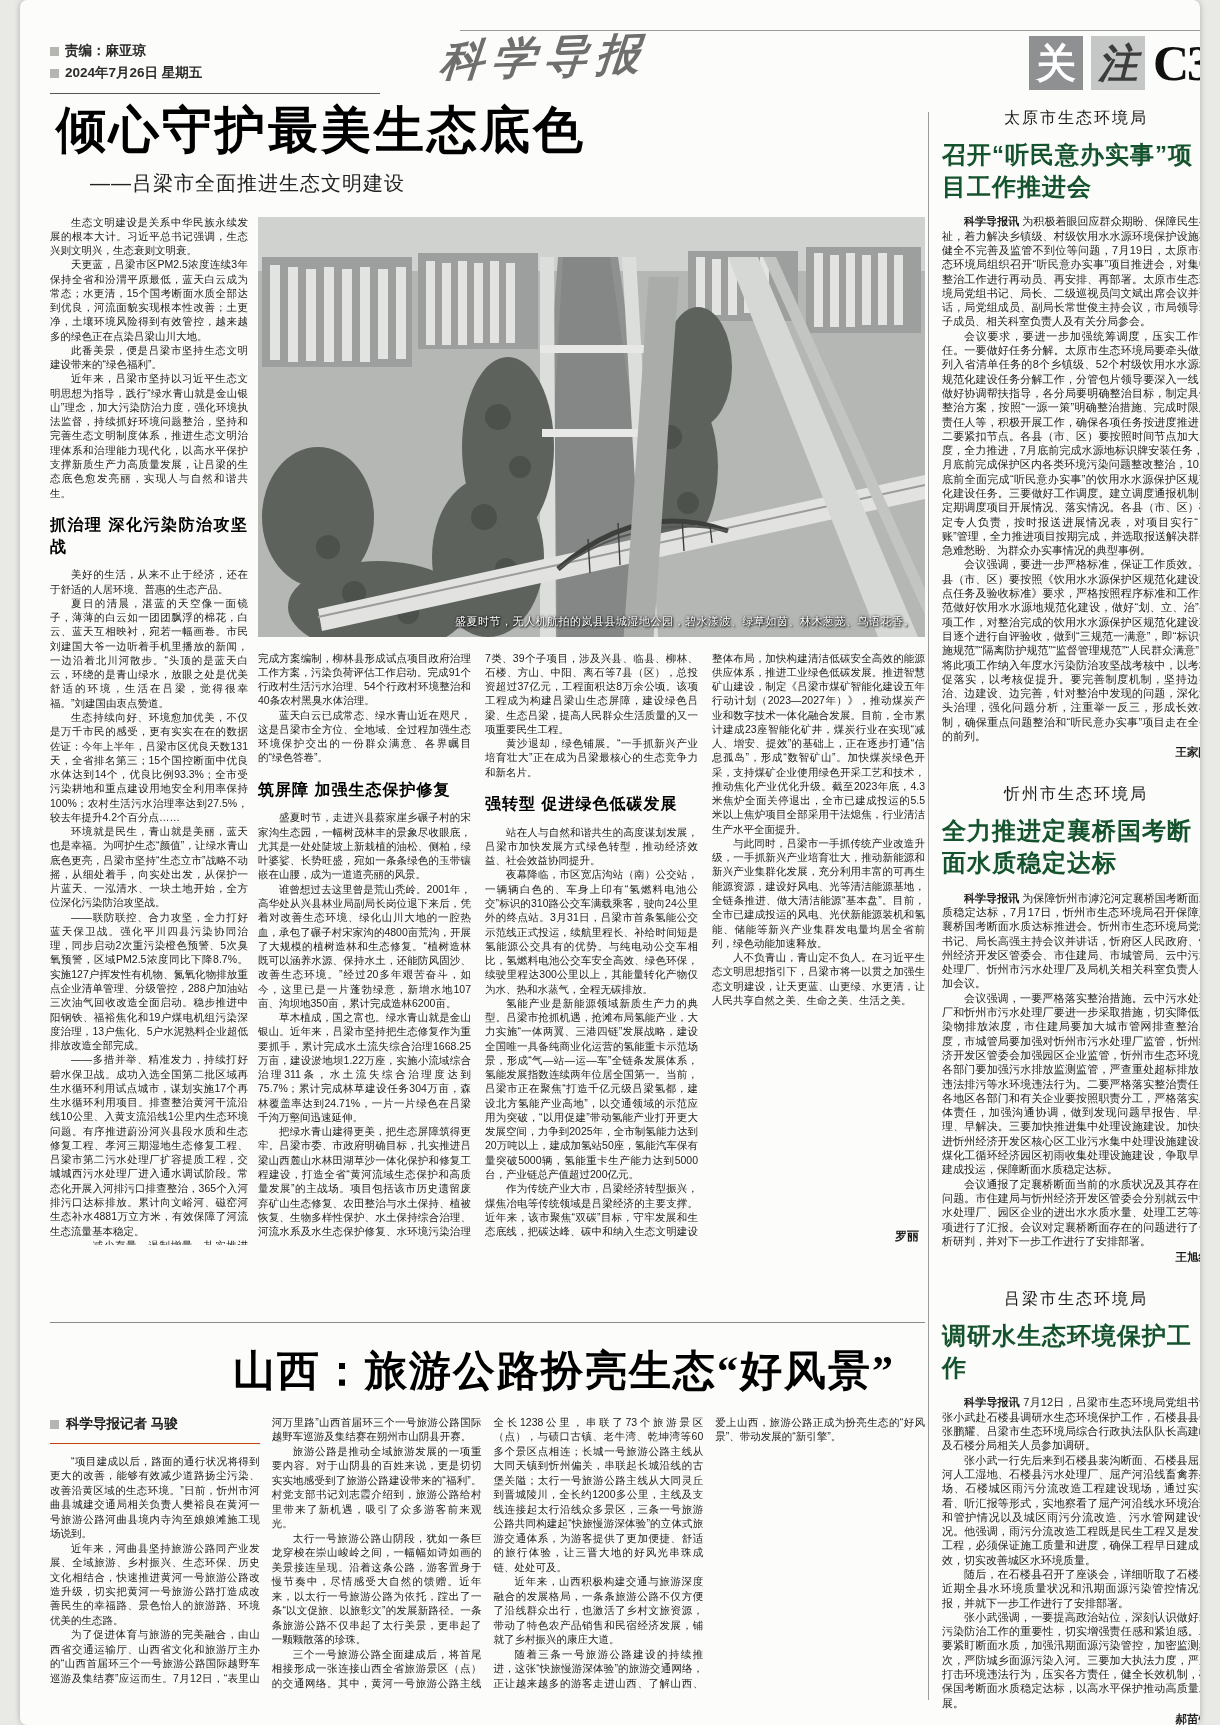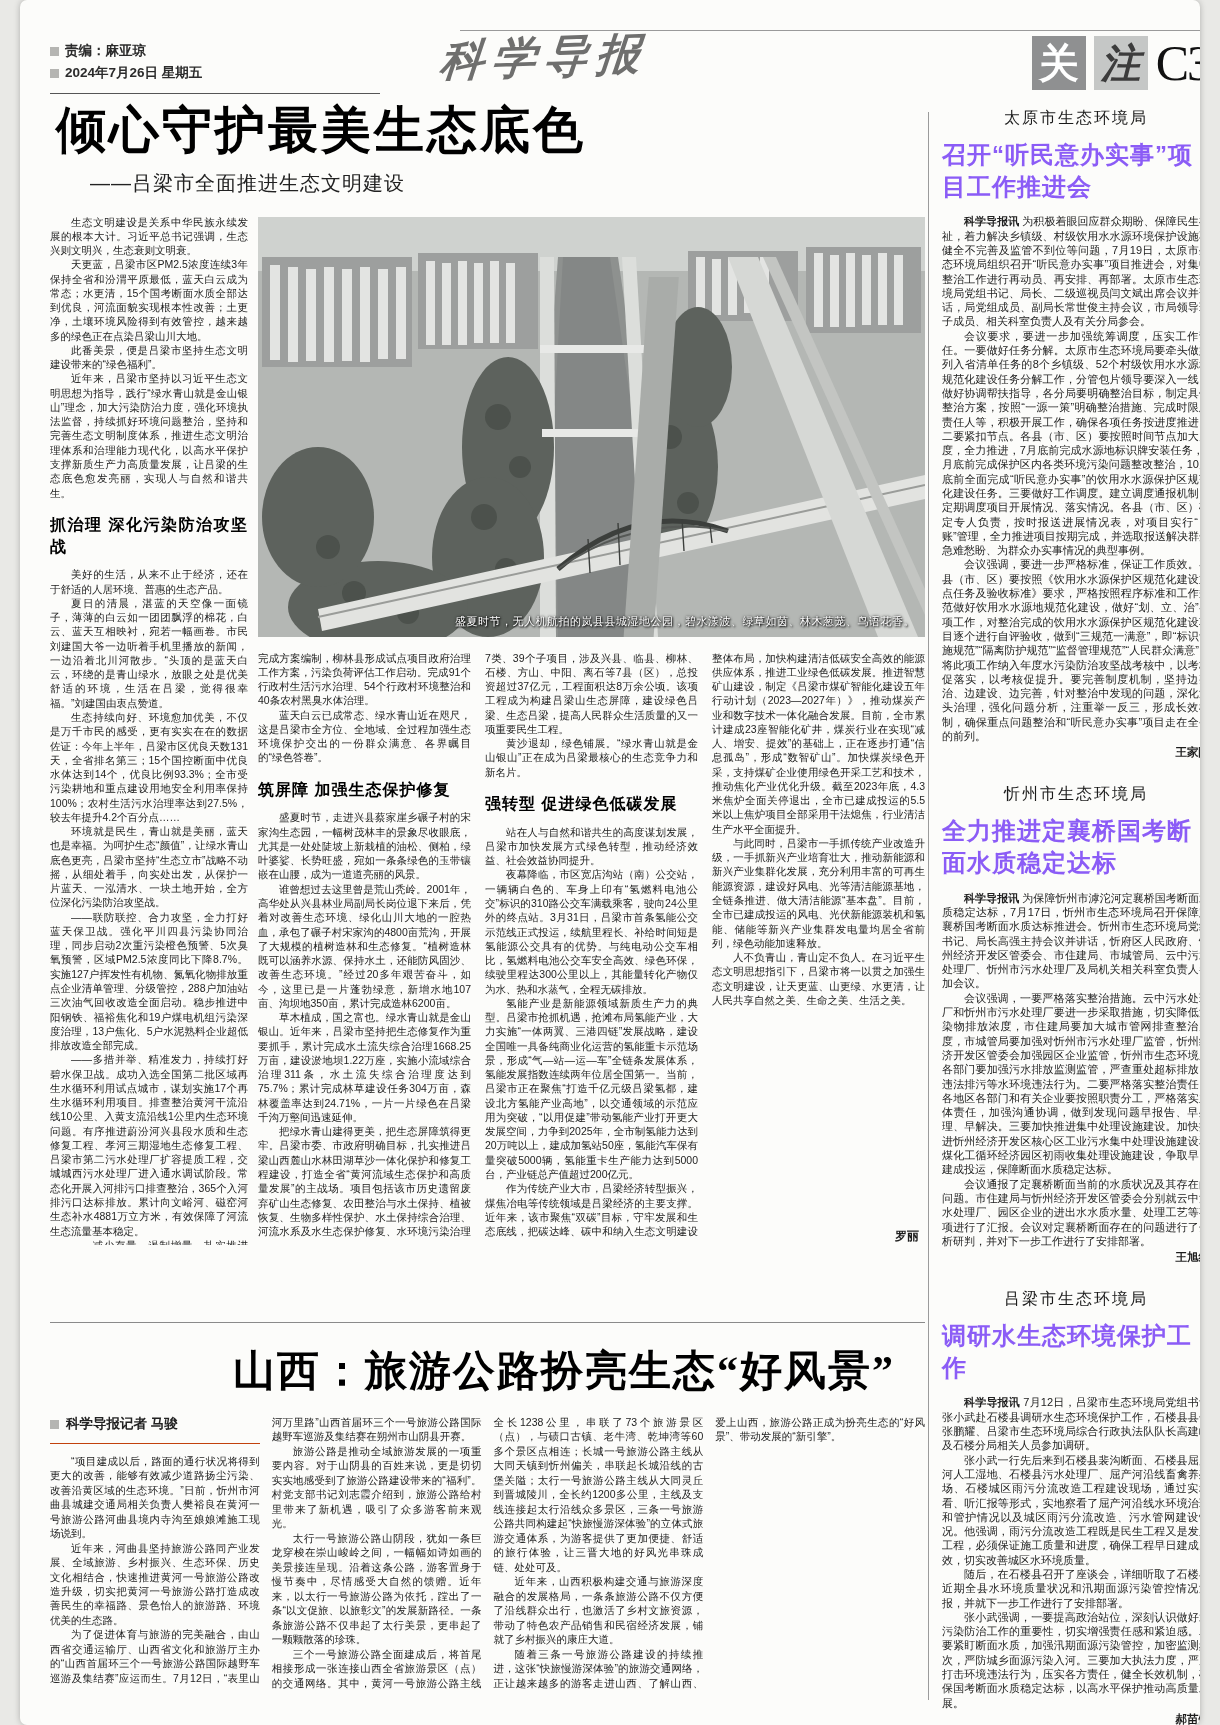--- a/index.html
+++ b/index.html
@@ -13,21 +13,21 @@
   .hdr-line{font-size:13.5px;font-weight:bold;color:#2b2b2b;line-height:1.65;display:flex;align-items:center;gap:6px;}
   .sq{display:inline-block;width:9px;height:9px;background:#b5b5b2;flex:0 0 auto;}
   .masthead{position:absolute;top:2px;left:390px;font-family:"DejaVu Serif","Liberation Serif",serif;
             font-style:italic;font-weight:bold;font-size:44px;color:#6f6f6e;letter-spacing:8px;
             transform:rotate(-2deg) skewX(-7deg);white-space:nowrap;}
   .badge{position:absolute;top:8px;right:0;display:flex;align-items:center;gap:8px;}
   .badge-box{width:54px;height:54px;display:flex;align-items:center;justify-content:center;
              font-size:40px;font-weight:bold;line-height:1;}
   .badge-box.b1{background:#8f9091;color:#ffffff;}
   .badge-box.b2{background:#c5c7c6;color:#3c3c3c;font-family:"DejaVu Serif",serif;font-style:italic;}
-  .pageno{font-family:"Liberation Serif","DejaVu Serif",serif;font-size:50px;font-weight:normal;color:#111;letter-spacing:-2px;}
+  .pageno{font-family:"Liberation Serif","DejaVu Serif",serif;font-size:50px;font-weight:bold;color:#111;letter-spacing:-2px;}
   
   .main-zone{position:absolute;top:100px;left:30px;width:875px;height:1152px;}
   .m-headline{font-size:50px;font-weight:900;letter-spacing:3px;color:#000;line-height:1.15;margin:2px 0 0 6px;}
   .m-dek{font-size:20px;color:#222;margin:10px 0 0 40px;letter-spacing:1px;}
   .m-body{position:relative;margin-top:18px;height:1030px;}
   .m-col1{position:absolute;left:0;top:0;width:198px;height:1030px;overflow:hidden;}
   .m-photo{position:absolute;left:208px;top:2px;width:667px;height:420px;background:#b7bab7;overflow:hidden;}
   .m-photo svg{display:block;}
   .photo-caption{position:absolute;right:10px;bottom:8px;font-size:11px;color:#fff;
                  text-shadow:0 0 3px #000,1px 1px 2px #000;letter-spacing:.5px;white-space:nowrap;}
@@ -38,21 +38,21 @@
   .bodytext{font-size:10.5px;line-height:1.36;text-align:justify;color:#222;}
   .para{margin:0;text-indent:2em;}
   .para.cont{text-indent:0;}
   .col-subhead{font-weight:bold;font-size:16px;color:#000;margin:14px 0 10px;letter-spacing:1px;}
   .lead-b{font-weight:bold;}
   
   .v-rule{position:absolute;top:112px;left:908px;width:1px;height:1588px;background:#9b9b9b;}
   .sidebar{position:absolute;top:108px;left:922px;width:268px;}
   .sb-article{margin-bottom:24px;}
   .sb-kicker{font-size:16px;color:#1a1a1a;letter-spacing:2px;margin-bottom:10px;text-align:center;}
-  .sb-headline{font-size:24px;font-weight:bold;line-height:1.32;color:#8b5cf6;margin-bottom:12px;letter-spacing:1px;}
+  .sb-headline{font-size:24px;font-weight:bold;line-height:1.32;color:#14532d;margin-bottom:12px;letter-spacing:1px;}
   .sb-body{font-size:11px;line-height:1.3;text-align:justify;color:#222;}
   .sb-author{text-align:right;font-weight:bold;font-size:11.5px;margin-top:2px;}
   
   .bottom-zone{position:absolute;top:1322px;left:30px;width:875px;height:392px;border-top:1px solid #8a8a8a;}
   .b-headline{font-family:"Liberation Serif","DejaVu Serif",serif;font-size:42px;font-weight:900;
               color:#000;text-align:right;margin:20px 30px 0 0;letter-spacing:2px;}
   .b-body{margin-top:16px;height:286px;column-count:4;column-gap:12px;column-fill:auto;overflow:hidden;
           font-size:10.5px;line-height:1.38;text-align:justify;}
   .b-byline{display:flex;align-items:center;gap:7px;font-size:13.5px;font-weight:bold;color:#222;
             border-bottom:1px solid #c2410c;padding-bottom:9px;margin-bottom:10px;}
@@ -191,21 +191,21 @@
       </div>
 
       <div class="m-lower bodytext">
           <p class="para cont">完成方案编制，柳林县形成试点项目政府治理工作方案，污染负荷评估工作启动。完成91个行政村生活污水治理、54个行政村环境整治和40条农村黑臭水体治理。</p>
           <p class="para">蓝天白云已成常态、绿水青山近在咫尺，这是吕梁市全方位、全地域、全过程加强生态环境保护交出的一份群众满意、各界瞩目的“绿色答卷”。</p>
           <div class="col-subhead">筑屏障 加强生态保护修复</div>
           <p class="para">盛夏时节，走进兴县蔡家崖乡碾子村的宋家沟生态园，一幅树茂林丰的景象尽收眼底，尤其是一处处陡坡上新栽植的油松、侧柏，绿叶婆娑、长势旺盛，宛如一条条绿色的玉带镶嵌在山腰，成为一道道亮丽的风景。</p>
           <p class="para">谁曾想过去这里曾是荒山秃岭。2001年，高华处从兴县林业局副局长岗位退下来后，凭着对改善生态环境、绿化山川大地的一腔热血，承包了碾子村宋家沟的4800亩荒沟，开展了大规模的植树造林和生态修复。“植树造林既可以涵养水源、保持水土，还能防风固沙、改善生态环境。”经过20多年艰苦奋斗，如今，这里已是一片蓬勃绿意，新增水地107亩、沟坝地350亩，累计完成造林6200亩。</p>
           <p class="para">草木植成，国之富也。绿水青山就是金山银山。近年来，吕梁市坚持把生态修复作为重要抓手，累计完成水土流失综合治理1668.25万亩，建设淤地坝1.22万座，实施小流域综合治理311条，水土流失综合治理度达到75.7%；累计完成林草建设任务304万亩，森林覆盖率达到24.71%，一片一片绿色在吕梁千沟万壑间迅速延伸。</p>
           <p class="para">把绿水青山建得更美，把生态屏障筑得更牢。吕梁市委、市政府明确目标，扎实推进吕梁山西麓山水林田湖草沙一体化保护和修复工程建设，打造全省“黄河流域生态保护和高质量发展”的主战场。项目包括该市历史遗留废弃矿山生态修复、农田整治与水土保持、植被恢复、生物多样性保护、水土保持综合治理、河流水系及水生态保护修复、水环境污染治理7类、39个子项目，涉及兴县、临县、柳林、石楼、方山、中阳、离石等7县（区），总投资超过37亿元，工程面积达8万余公顷。该项工程成为构建吕梁山生态屏障，建设绿色吕梁、生态吕梁，提高人民群众生活质量的又一项重要民生工程。</p>
-          <p class="para">黄沙退却，绿色铺展。“绿水青山就是金山银山”正在成为吕梁最核心的生态竞争力和新名片。</p>
+          <p class="para">黄沙退却，绿色铺展。“一手抓新兴产业培育壮大”正在成为吕梁最核心的生态竞争力和新名片。</p>
           <div class="col-subhead">强转型 促进绿色低碳发展</div>
           <p class="para">站在人与自然和谐共生的高度谋划发展，吕梁市加快发展方式绿色转型，推动经济效益、社会效益协同提升。</p>
           <p class="para">夜幕降临，市区宽店沟站（南）公交站，一辆辆白色的、车身上印有“氢燃料电池公交”标识的310路公交车满载乘客，驶向24公里外的终点站。3月31日，吕梁市首条氢能公交示范线正式投运，续航里程长、补给时间短是氢能源公交具有的优势。与纯电动公交车相比，氢燃料电池公交车安全高效、绿色环保，续驶里程达300公里以上，其能量转化产物仅为水、热和水蒸气，全程无碳排放。</p>
           <p class="para">氢能产业是新能源领域新质生产力的典型。吕梁市抢抓机遇，抢滩布局氢能产业，大力实施“一体两翼、三港四链”发展战略，建设全国唯一具备纯商业化运营的氢能重卡示范场景，形成“气—站—运—车”全链条发展体系，氢能发展指数连续两年位居全国第一。当前，吕梁市正在聚焦“打造千亿元级吕梁氢都，建设北方氢能产业高地”，以交通领域的示范应用为突破，“以用促建”带动氢能产业打开更大发展空间，力争到2025年，全市制氢能力达到20万吨以上，建成加氢站50座，氢能汽车保有量突破5000辆，氢能重卡生产能力达到5000台，产业链总产值超过200亿元。</p>
           <p class="para">作为传统产业大市，吕梁经济转型振兴，煤焦冶电等传统领域是吕梁经济的主要支撑。近年来，该市聚焦“双碳”目标，守牢发展和生态底线，把碳达峰、碳中和纳入生态文明建设整体布局，加快构建清洁低碳安全高效的能源供应体系，推进工业绿色低碳发展。推进智慧矿山建设，制定《吕梁市煤矿智能化建设五年行动计划（2023—2027年）》，推动煤炭产业和数字技术一体化融合发展。目前，全市累计建成23座智能化矿井，煤炭行业在实现“减人、增安、提效”的基础上，正在逐步打通“信息孤岛”，形成“数智矿山”。加快煤炭绿色开采，支持煤矿企业使用绿色开采工艺和技术，推动焦化产业优化升级。截至2023年底，4.3米焦炉全面关停退出，全市已建成投运的5.5米以上焦炉项目全部采用干法熄焦，行业清洁生产水平全面提升。</p>
           <p class="para">与此同时，吕梁市一手抓传统产业改造升级，一手抓新兴产业培育壮大，推动新能源和新兴产业集群化发展，充分利用丰富的可再生能源资源，建设好风电、光等清洁能源基地，全链条推进、做大清洁能源“基本盘”。目前，全市已建成投运的风电、光伏新能源装机和氢能、储能等新兴产业集群发电量均居全省前列，绿色动能加速释放。</p>
           <p class="para">人不负青山，青山定不负人。在习近平生态文明思想指引下，吕梁市将一以贯之加强生态文明建设，让天更蓝、山更绿、水更清，让人民共享自然之美、生命之美、生活之美。</p>
         </div>
       <div class="m-author">罗丽</div>
     </div>

